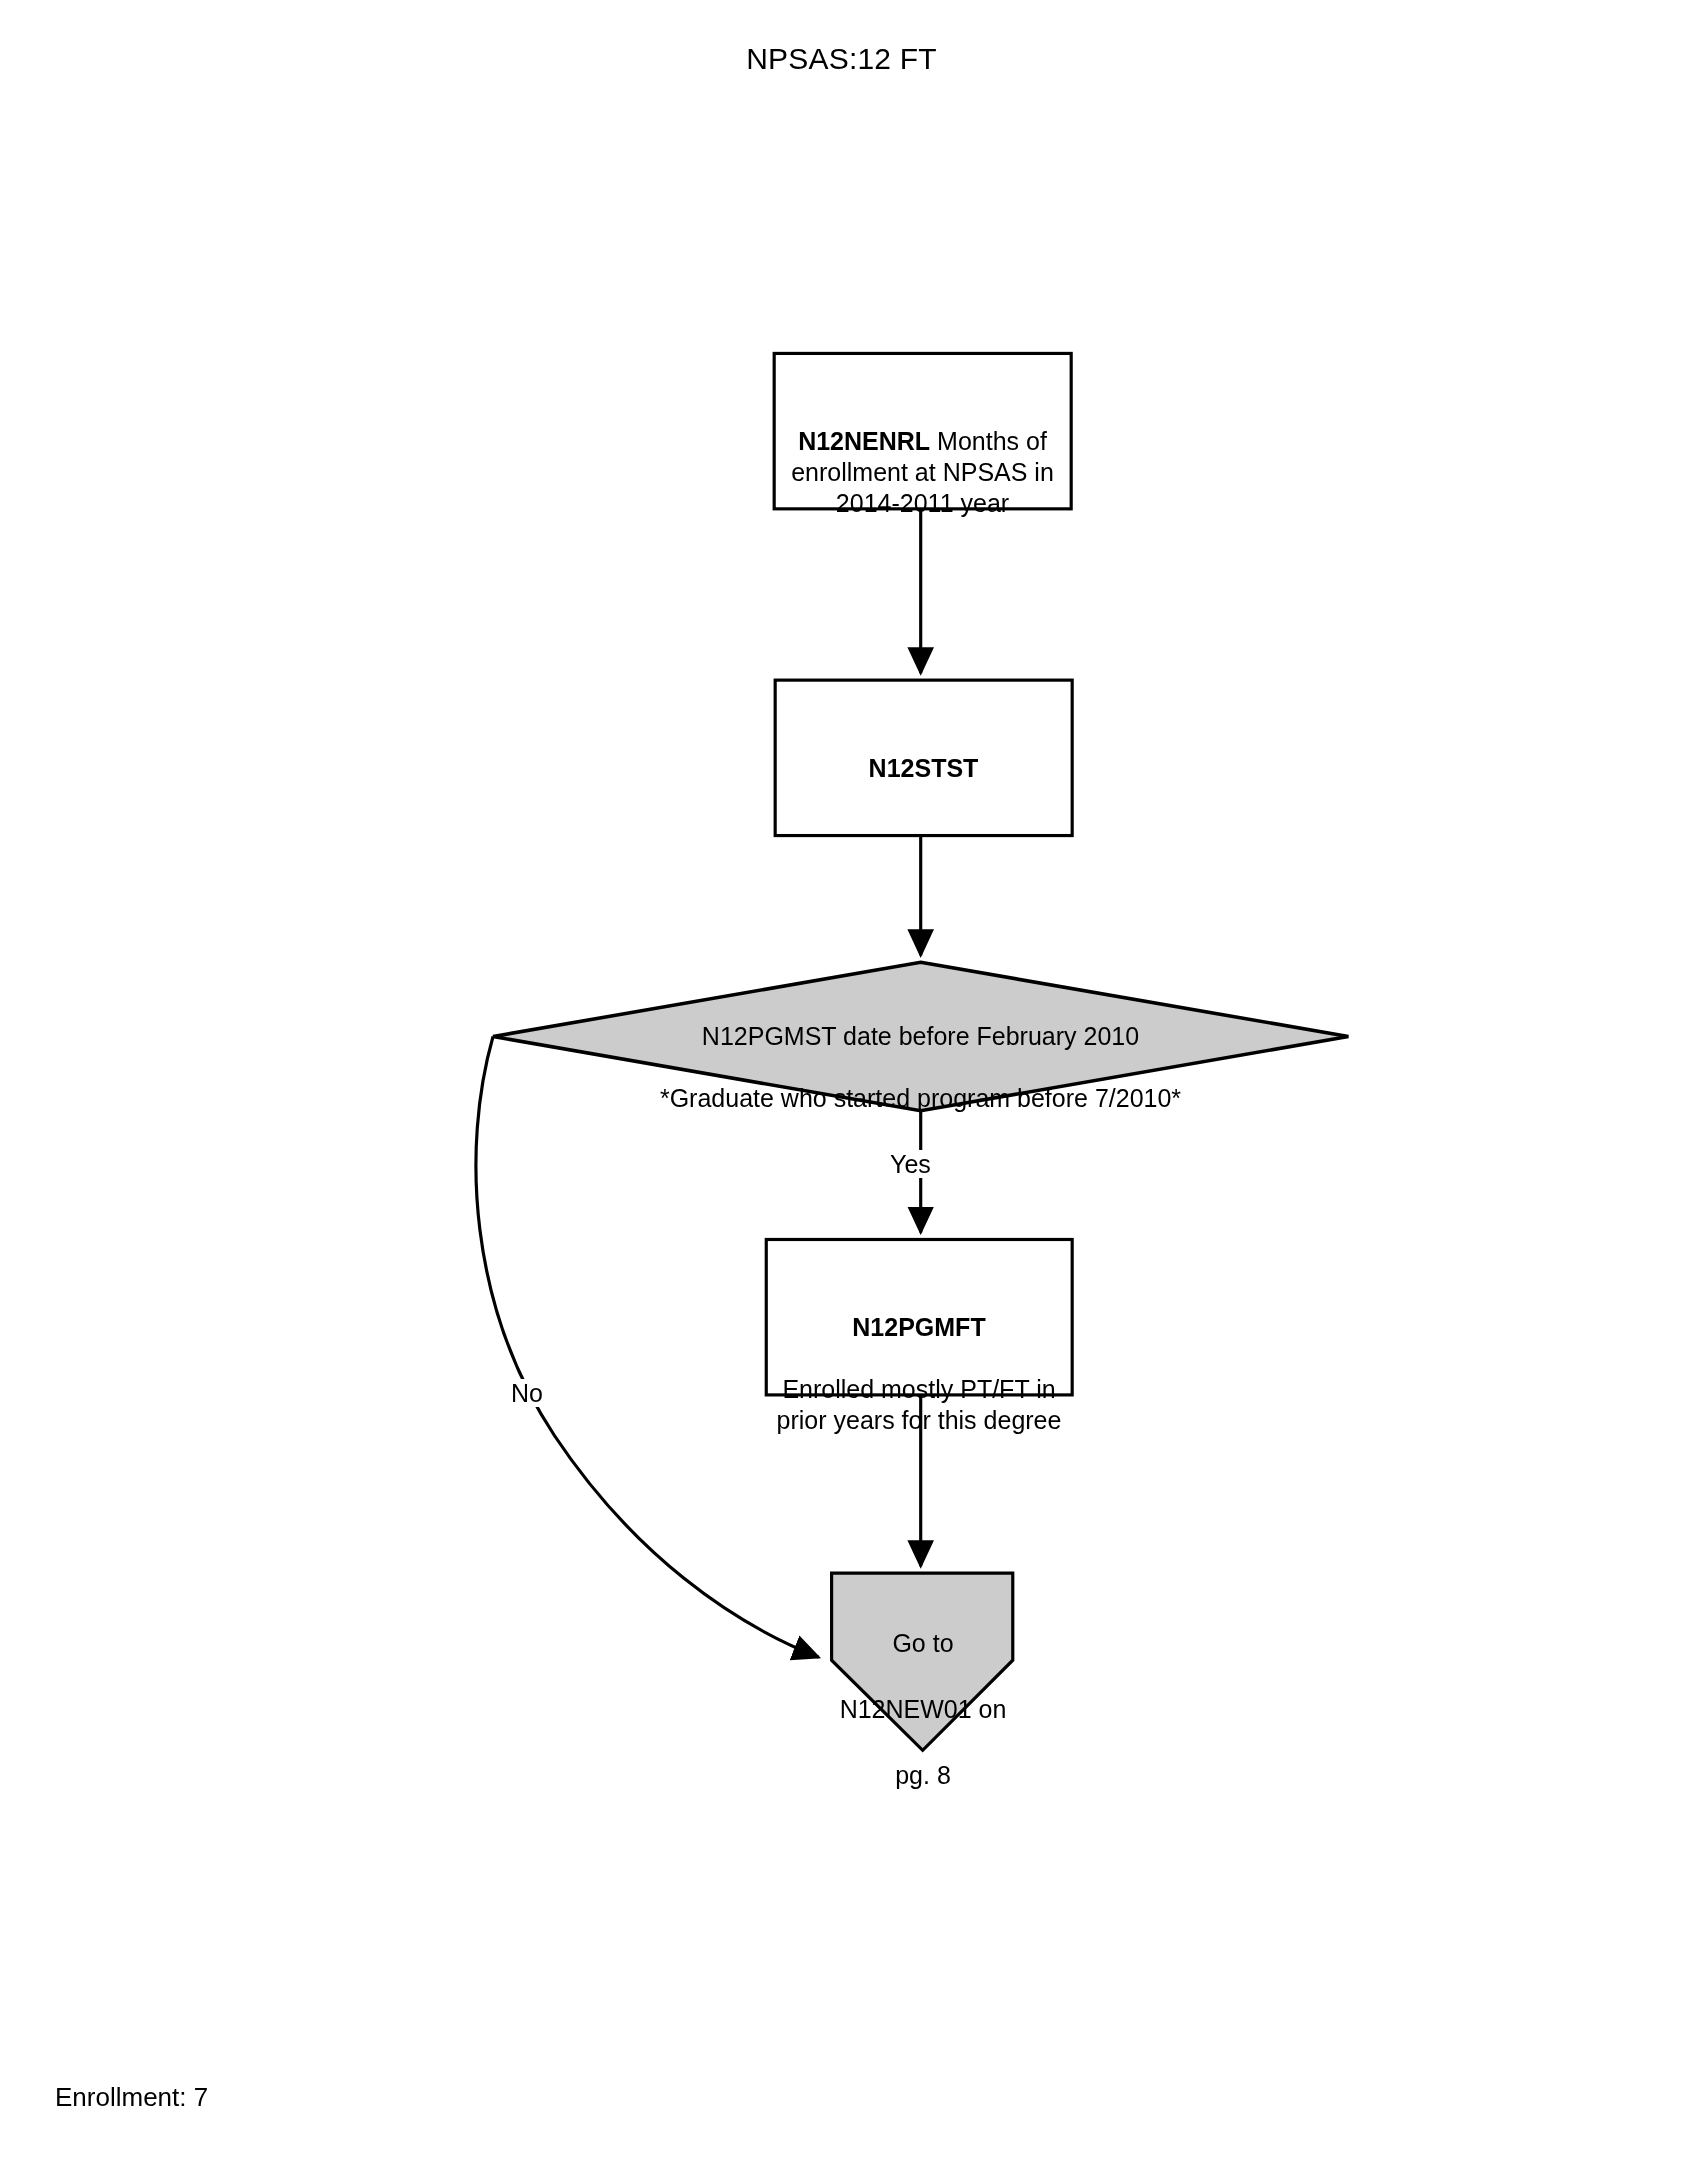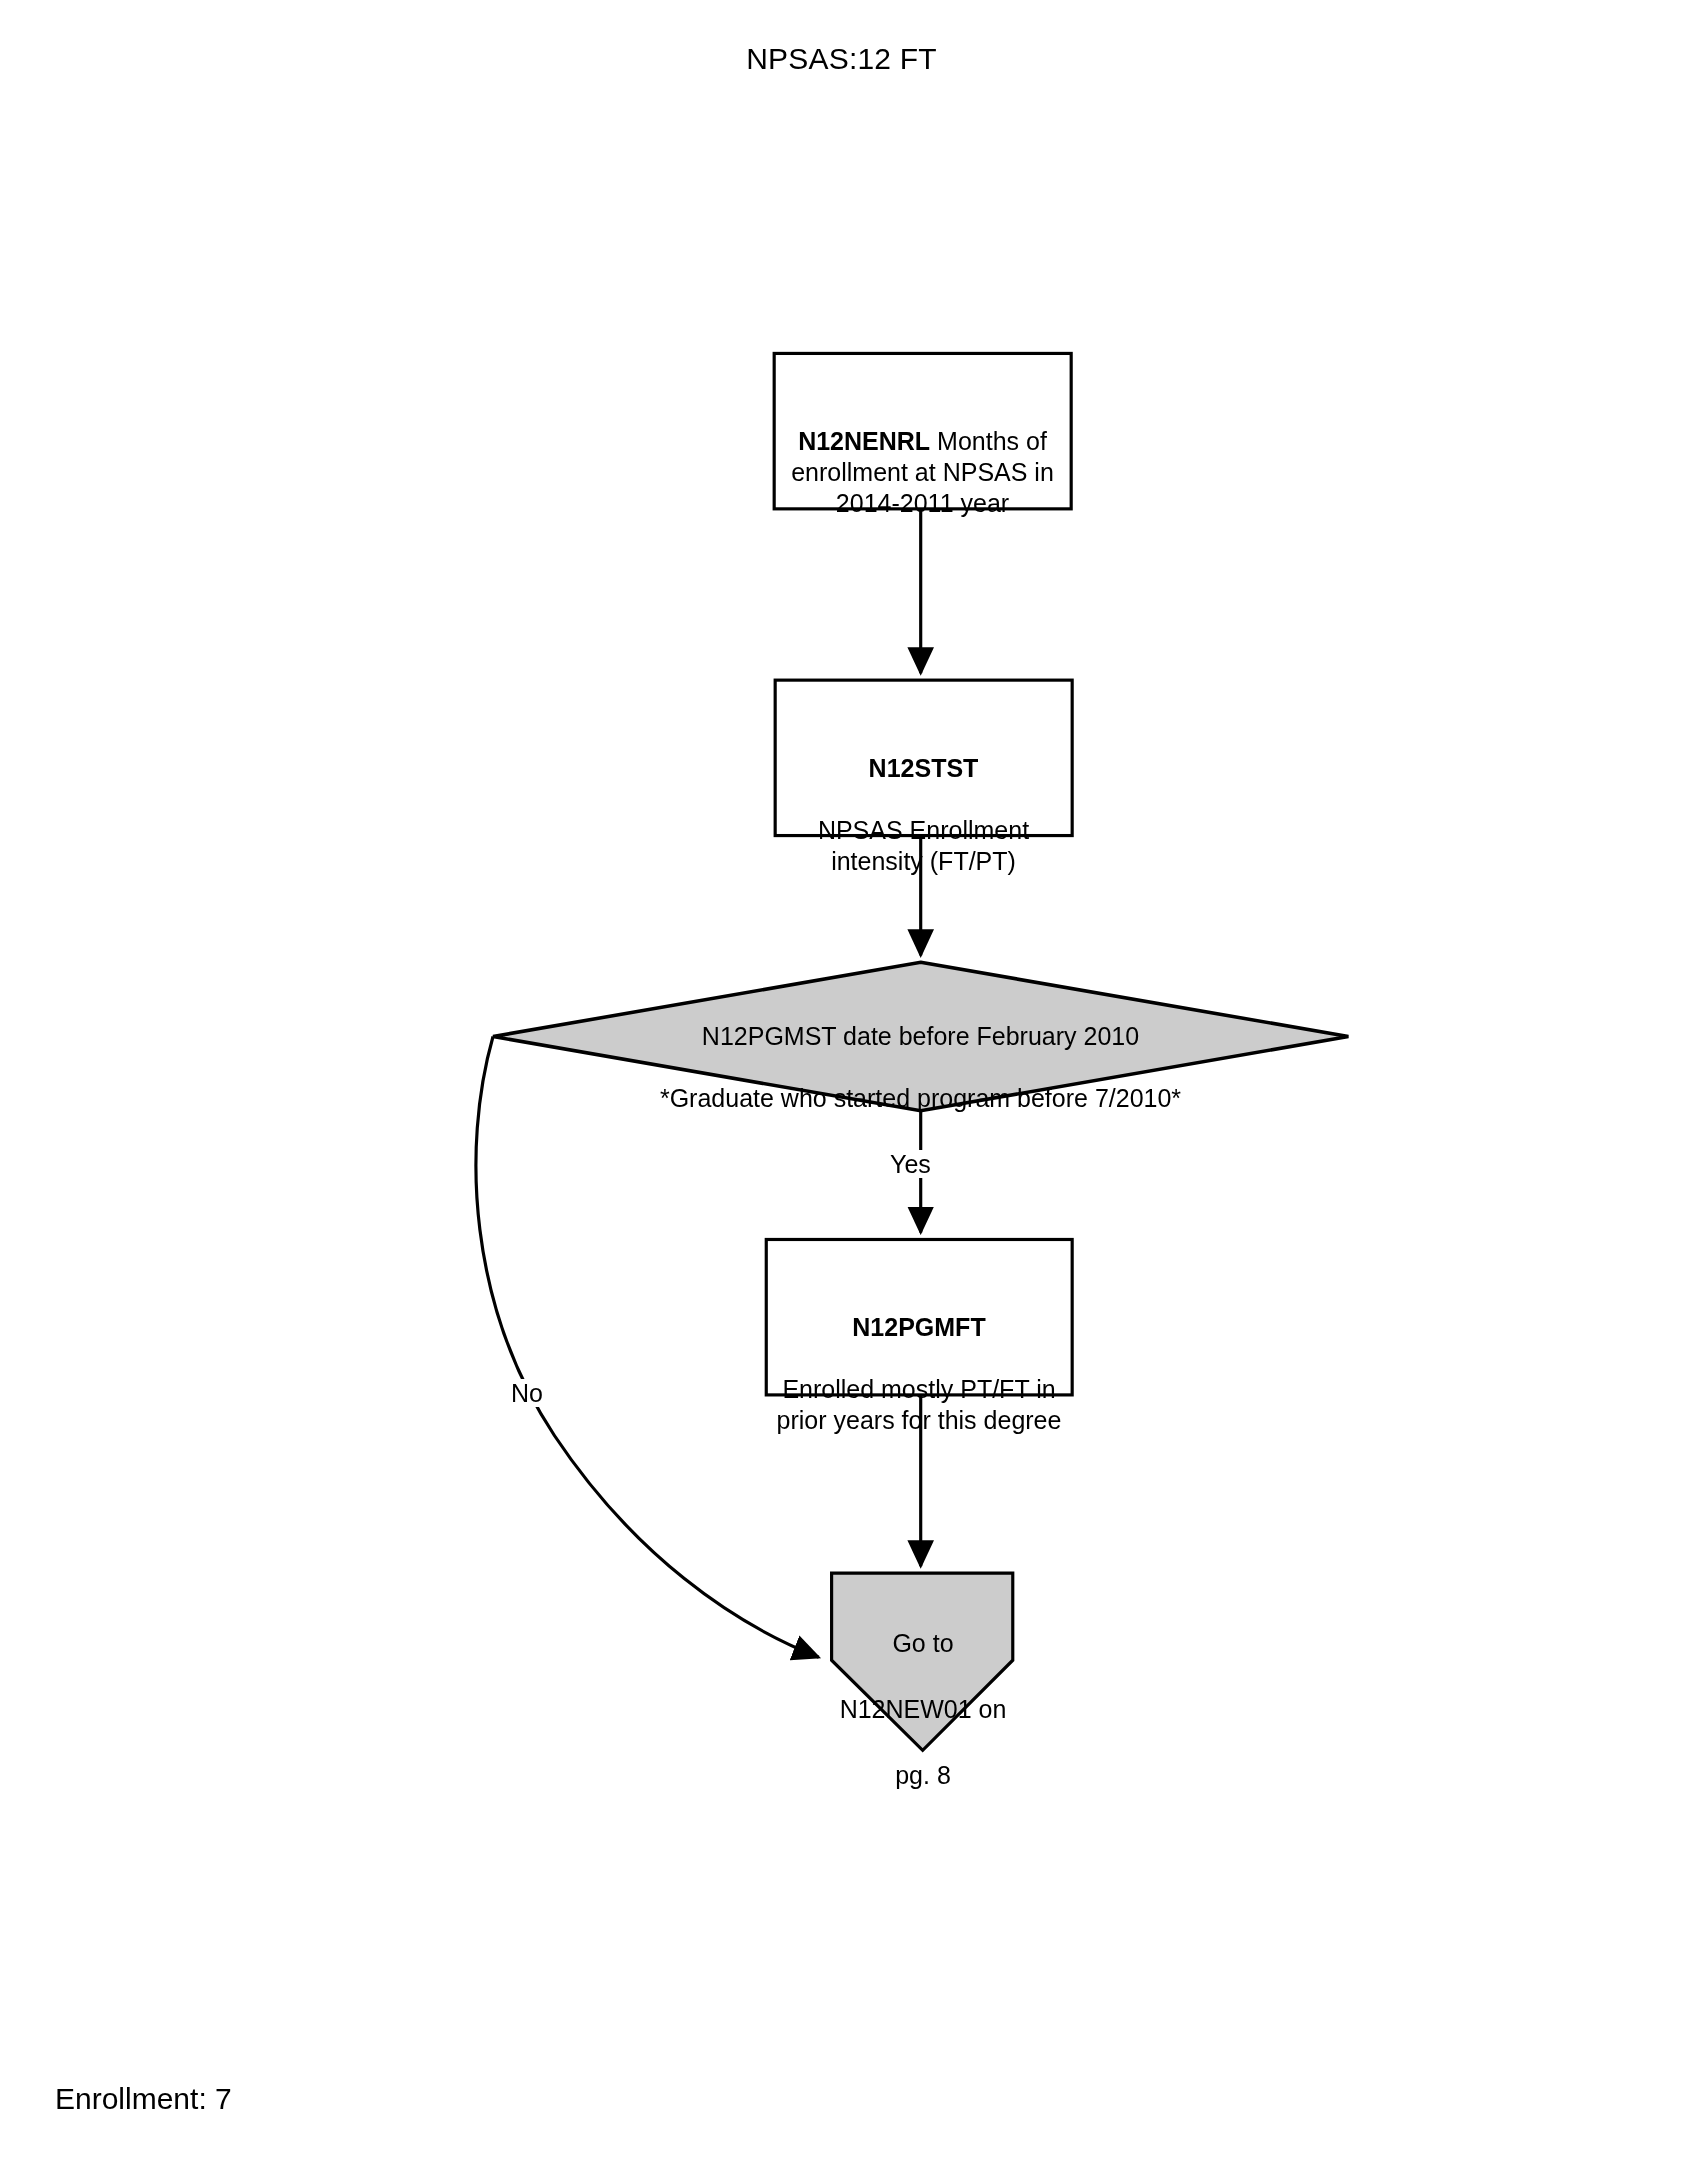--- a/index.html
+++ b/index.html
@@ -31,21 +31,21 @@
     width: 1683px;
     text-align: center;
     font-size: 30px;
     letter-spacing: 0.2px;
     white-space: nowrap;
   }
   .page-footer {
     position: absolute;
     left: 55px;
     top: 2082px;
-    font-size: 30px;
+    font-size: 26px;
     white-space: nowrap;
   }
 
   
   #flow-canvas {
     position: absolute;
     left: 0;
     top: 0;
     width: 1683px;
     height: 2178px;
@@ -106,21 +106,20 @@
 
     <path d="M 498,1047 C 466,1160 474,1320 560,1450 C 640,1570 740,1640 827,1674" fill="none" stroke="#000000" stroke-width="3.2" marker-end="url(#arrowhead)"></path>
   </svg>
 
   <div class="node-text" style="left:779px; top:395px; width:287px;">
     <span class="bold-code">N12NENRL</span><span> Months of enrollment at NPSAS in 2014-2011 year</span>
   </div>
 
   <div class="node-text" style="left:780px; top:722px; width:287px;">
     <div class="bold-code">N12STST</div>
-    <div>NPSAS Enrollment intensity (FT/PT)</div>
   </div>
 
   <div class="node-text" style="left:574px; top:990px; width:693px;">
     <div>N12PGMST date before February 2010</div>
     <div>*Graduate who started program before 7/2010*</div>
   </div>
 
   <div class="node-text" style="left:771px; top:1281px; width:296px;">
     <div class="bold-code">N12PGMFT</div>
     <div>Enrolled mostly PT/FT in prior years for this degree</div>

